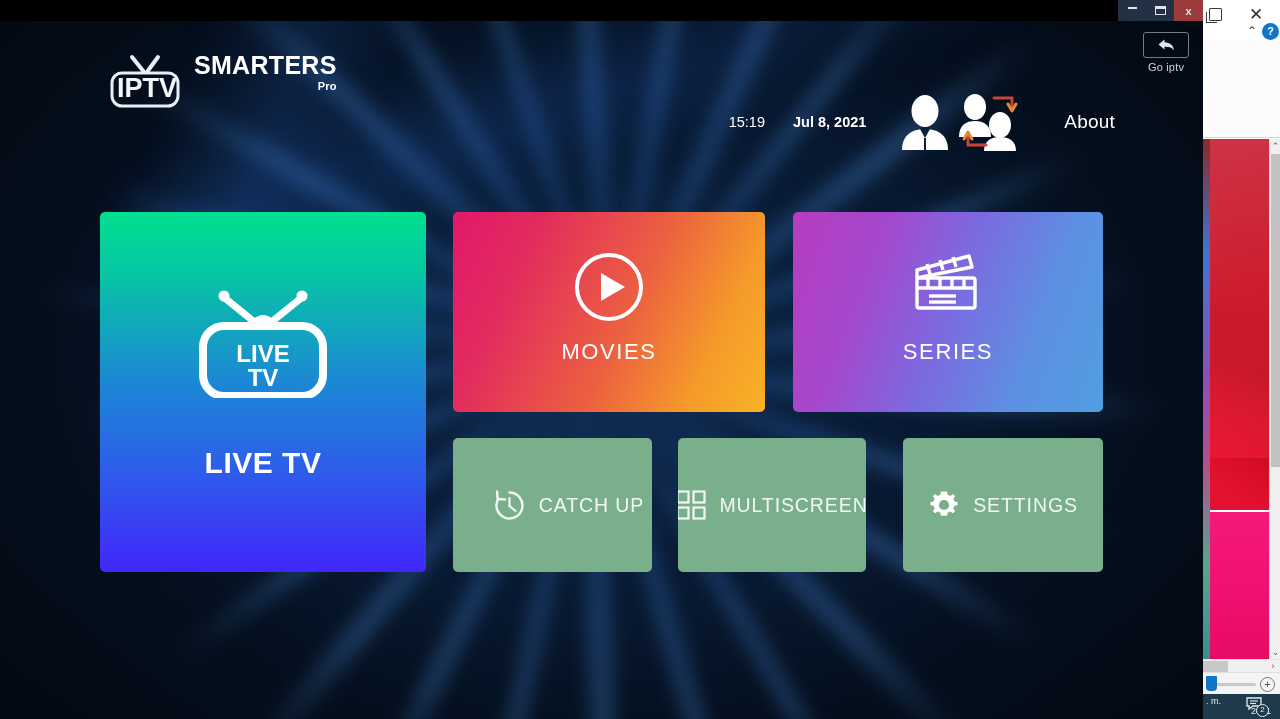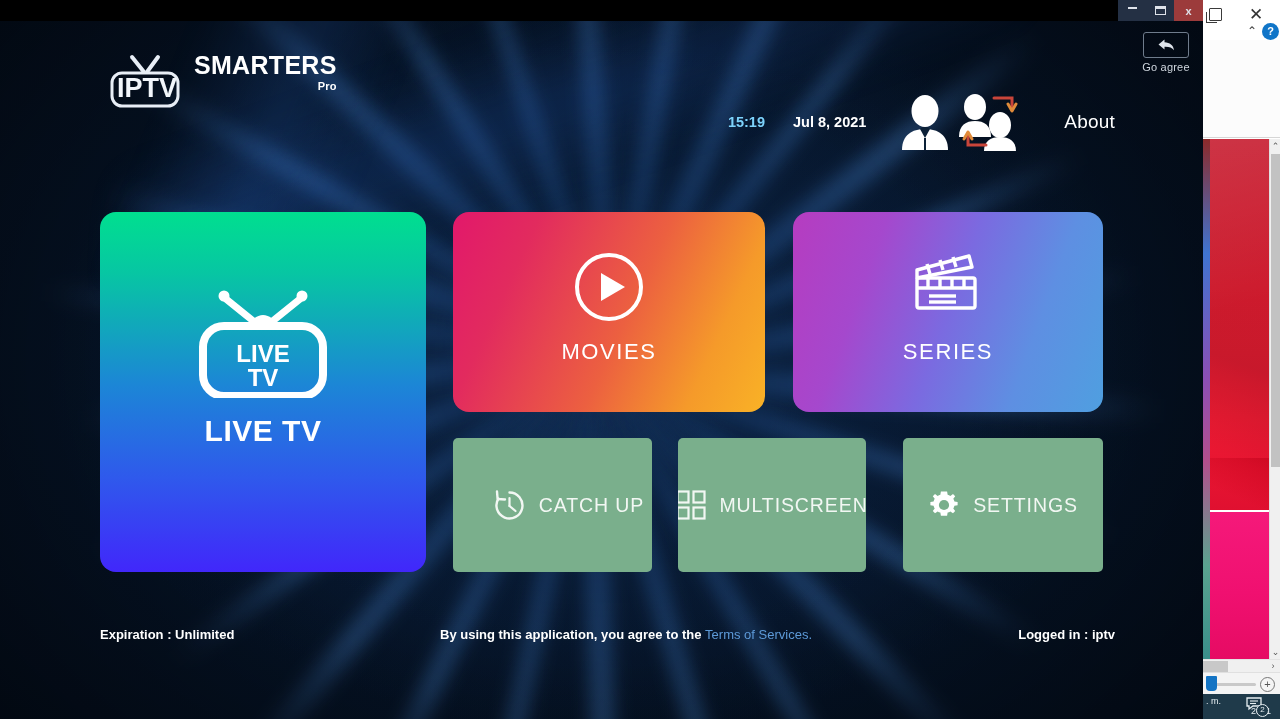--- a/index.html
+++ b/index.html
@@ -176,39 +176,39 @@
     color:#ffffff; font-size:25px; font-weight:bold; letter-spacing:.3px;
     font-family:"Liberation Sans", sans-serif;
   }
   #logo-pro {
     color:#ffffff; font-size:11px; font-weight:bold; text-align:right; margin-top:3px;
     letter-spacing:.2px;
   }
   #header-right {
     position:absolute; right:88px; top:72px; display:flex; align-items:center; gap:0px;
   }
-  #hdr-time { color:#7dd3fc; font-size:14.5px; font-weight:bold; }
+  #hdr-time { color:#ffffff; font-size:14.5px; font-weight:normal; }
   #hdr-date { color:#ffffff; font-size:14.5px; font-weight:bold; margin-left:28px; }
   #icon-profile { margin-left:32px; width:54px; height:56px; position:relative; }
   #icon-switch { margin-left:6px; width:64px; height:58px; position:relative; }
   #hdr-about { color:#ffffff; font-size:19px; margin-left:42px; letter-spacing:.2px; }
 
   
   #grid { position:absolute; left:100px; top:212px; width:1003px; height:360px; z-index:15; }
 
-  .tile { position:absolute; border-radius:16px; overflow:hidden; }
+  .tile { position:absolute; border-radius:5px; overflow:hidden; }
 
   #tile-livetv {
     left:0; top:0; width:326px; height:360px;
     background: linear-gradient(180deg, #00df8f 0%, #07c6a3 17%, #1c86d6 48%, #2f59ec 74%, #4127fb 100%);
     display:flex; flex-direction:column; align-items:center; justify-content:flex-start;
   }
   #livetv-icon { margin-top:78px; width:132px; height:108px; position:relative; }
   #livetv-label {
-    margin-top:16px; color:#ffffff; font-size:30px; font-weight:bold; letter-spacing:.5px;
+    margin-top:48px; color:#ffffff; font-size:30px; font-weight:bold; letter-spacing:.5px;
   }
 
   #tile-movies {
     left:353px; top:0; width:312px; height:200px;
     background: linear-gradient(115deg, #e2186b 0%, #e22b5e 22%, #ec6040 55%, #f59a2a 80%, #f9b226 100%);
     display:flex; flex-direction:column; align-items:center; justify-content:center;
   }
   #movies-icon { width:68px; height:68px; border:4px solid #fff; border-radius:50%; position:relative; margin-top:-6px; }
   #movies-icon:after{
     content:""; position:absolute; left:22px; top:16px;
@@ -336,21 +336,21 @@
       </div>
       <div class="win-btn" id="btn-close">x</div>
     </div>
 
     <div id="go-back">
       <div id="go-back-box">
         <svg width="20" height="16" viewBox="0 0 20 16">
           <path d="M8.5 2.5 L2.5 7.5 L8.5 12.5 L8.5 9.8 C13 9.6 16 10.6 18 13.2 C17.4 8.2 13.8 5.6 8.5 5.3 Z" fill="#dfe5ec"></path>
         </svg>
       </div>
-      <div id="go-back-label">Go agree</div>
+      <div id="go-back-label">Go iptv</div>
     </div>
 
     <div id="header">
       <div id="logo-wrap">
         <svg width="92" height="56" viewBox="0 0 92 56">
           <path d="M32 4 L44 19" stroke="#e8eef6" stroke-width="4" stroke-linecap="round" fill="none"></path>
           <path d="M58 4 L47 19" stroke="#e8eef6" stroke-width="4" stroke-linecap="round" fill="none"></path>
           <rect x="12" y="20" width="66" height="33" rx="10" ry="10" fill="none" stroke="#e8eef6" stroke-width="3"></rect>
           <text x="17" y="44" font-family="Liberation Sans, sans-serif" font-size="27" font-weight="bold" fill="#f2f6fb">IPTV</text>
         </svg>
@@ -455,22 +455,15 @@
         <div class="green-inner">
           <svg width="32" height="32" viewBox="0 0 32 32">
             <path fill="#ffffff" d="M16 2.6 l3.1 0 0.55 3.2 a10.6 10.6 0 0 1 2.7 1.12 l2.65-1.9 2.2 2.2 -1.9 2.65 a10.6 10.6 0 0 1 1.12 2.7 l3.2 0.55 0 3.1 -3.2 0.55 a10.6 10.6 0 0 1 -1.12 2.7 l1.9 2.65 -2.2 2.2 -2.65-1.9 a10.6 10.6 0 0 1 -2.7 1.12 l-0.55 3.2 -3.1 0 -3.1 0 -0.55-3.2 a10.6 10.6 0 0 1 -2.7-1.12 l-2.65 1.9 -2.2-2.2 1.9-2.65 a10.6 10.6 0 0 1 -1.12-2.7 l-3.2-0.55 0-3.1 3.2-0.55 a10.6 10.6 0 0 1 1.12-2.7 l-1.9-2.65 2.2-2.2 2.65 1.9 a10.6 10.6 0 0 1 2.7-1.12 l0.55-3.2 Z"></path>
             <circle cx="16" cy="16" r="5.1" fill="#7aaf8c"></circle>
           </svg>
           <span class="green-label">SETTINGS</span>
         </div>
       </div>
     </div>
 
-    <div id="footer">
-      <div id="foot-exp">Expiration : Unlimited</div>
-      <div id="foot-mid">
-        <span>By using this application, you agree to the </span><span id="foot-link">Terms of Services.</span>
-      </div>
-      <div id="foot-login">Logged in : iptv</div>
-    </div>
 
   </div>
 </div>
 
 </body></html>

